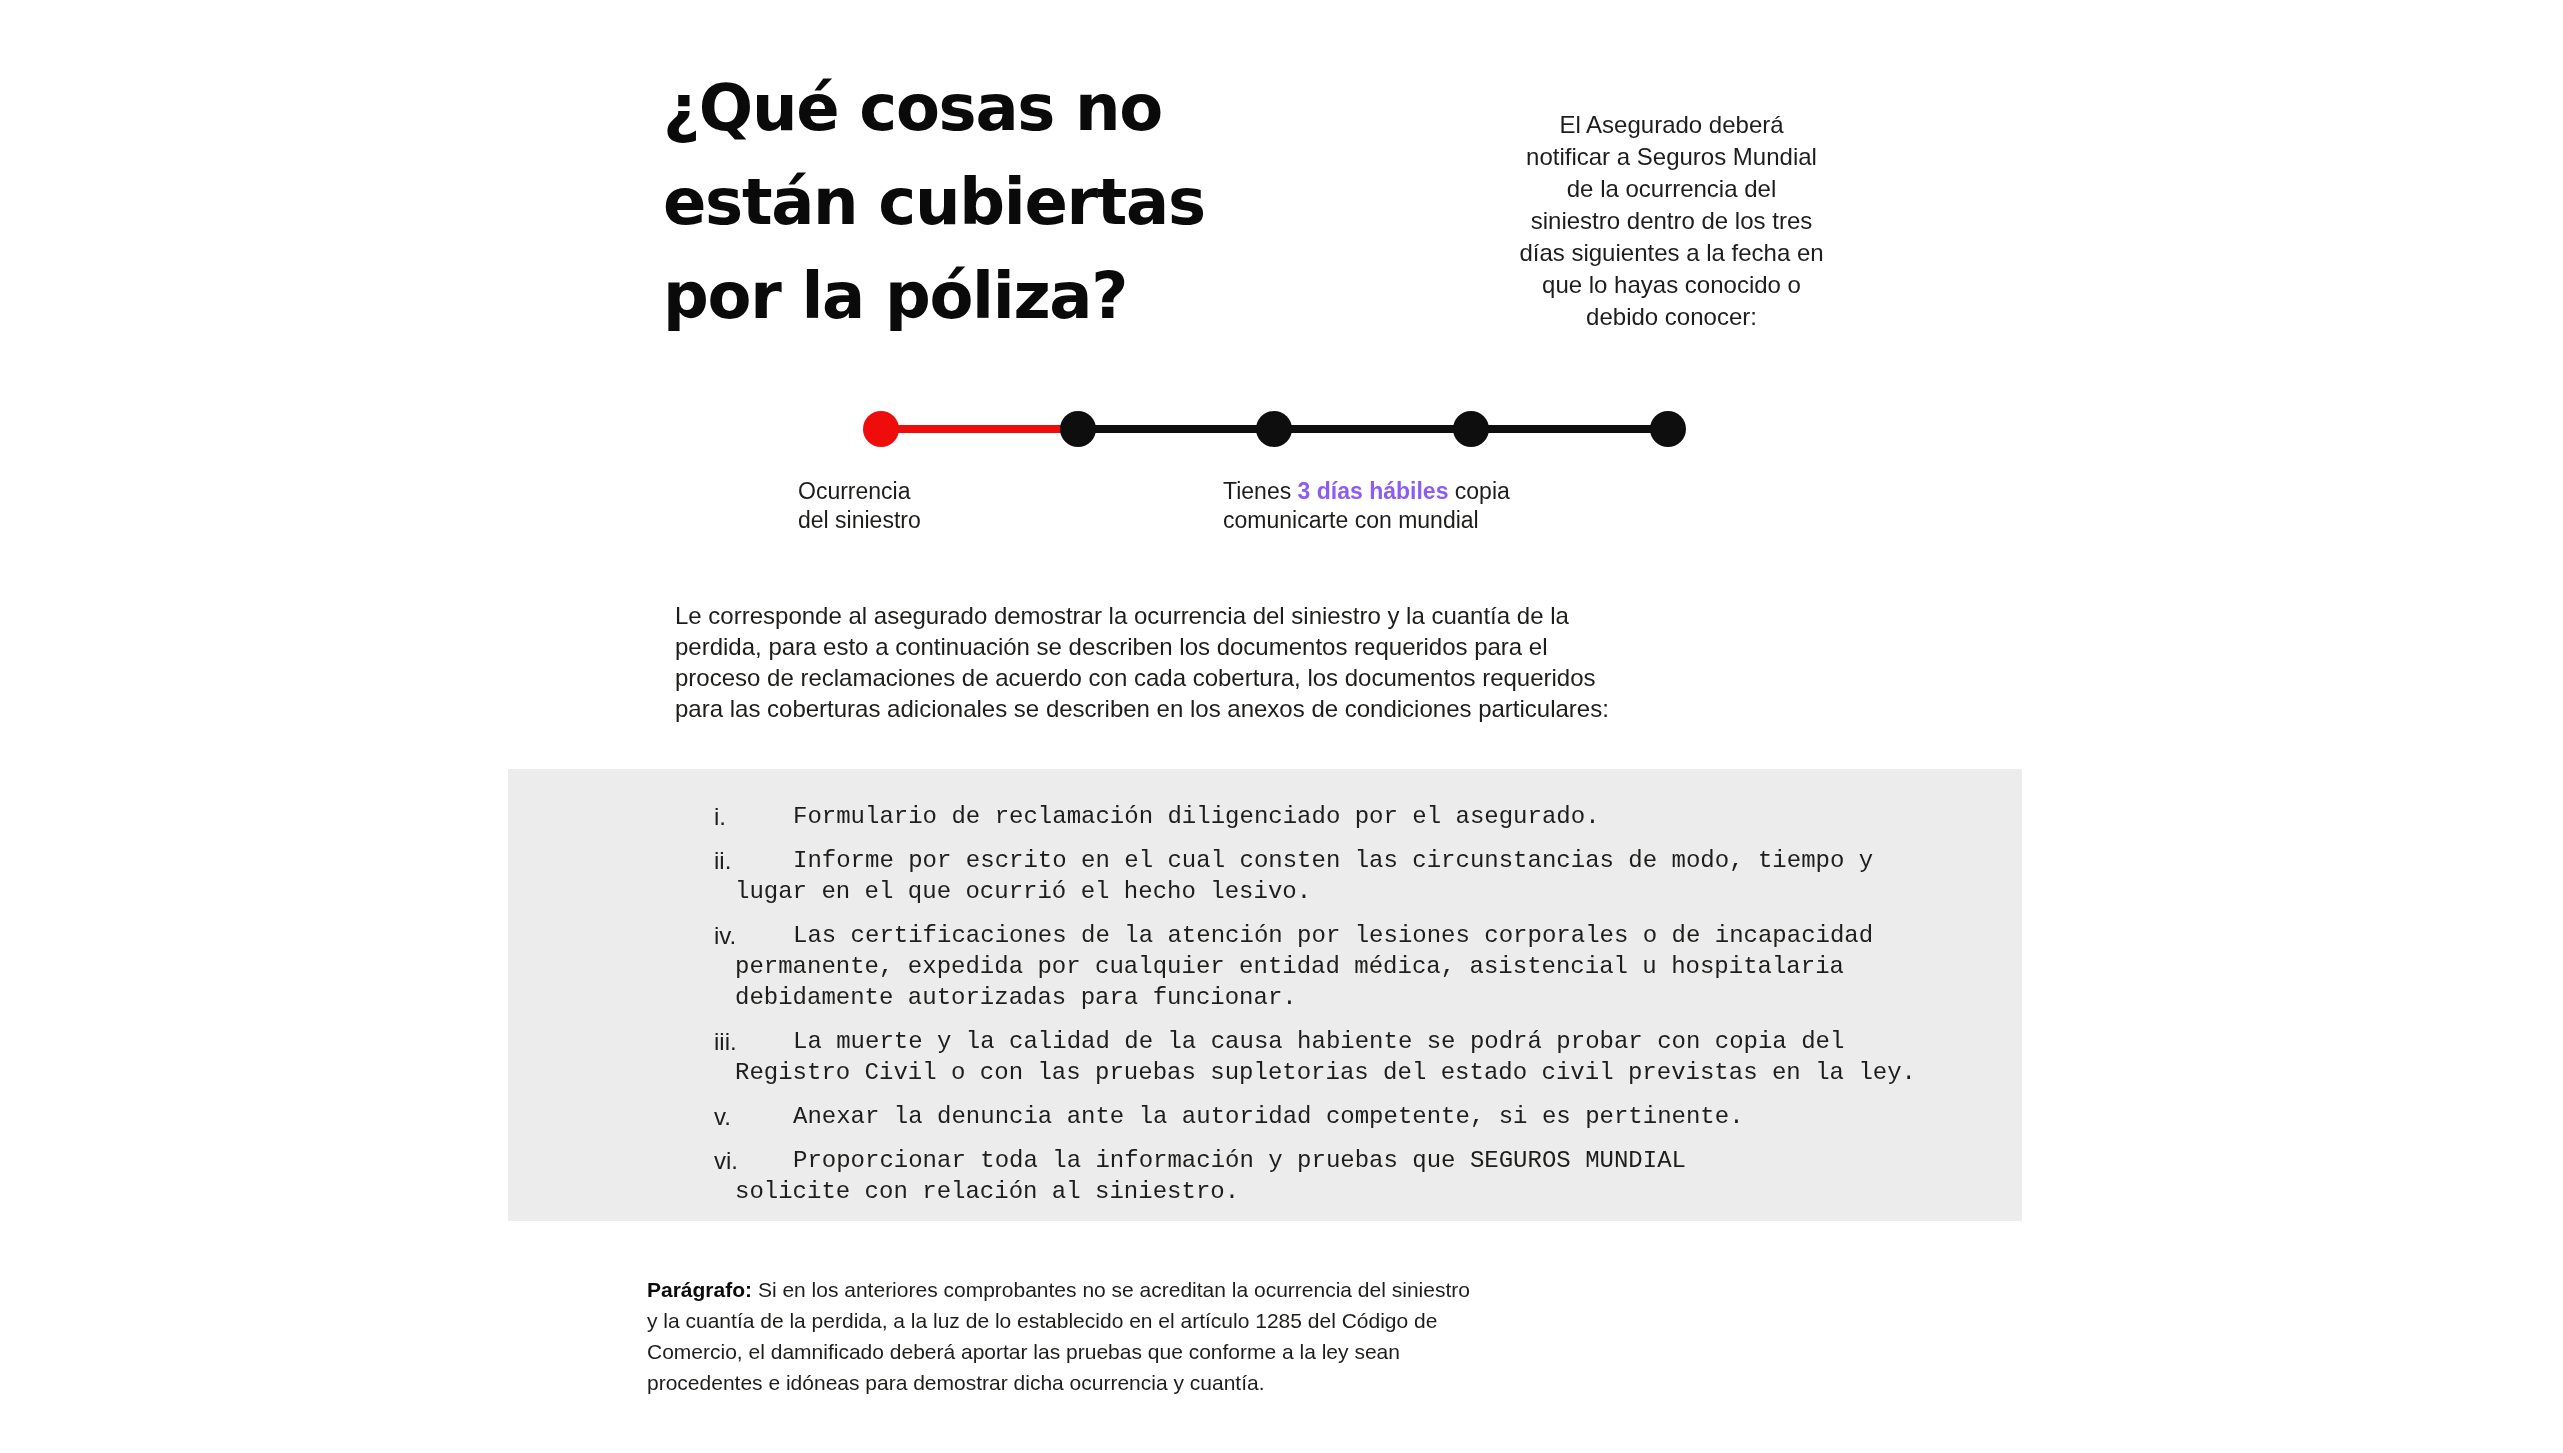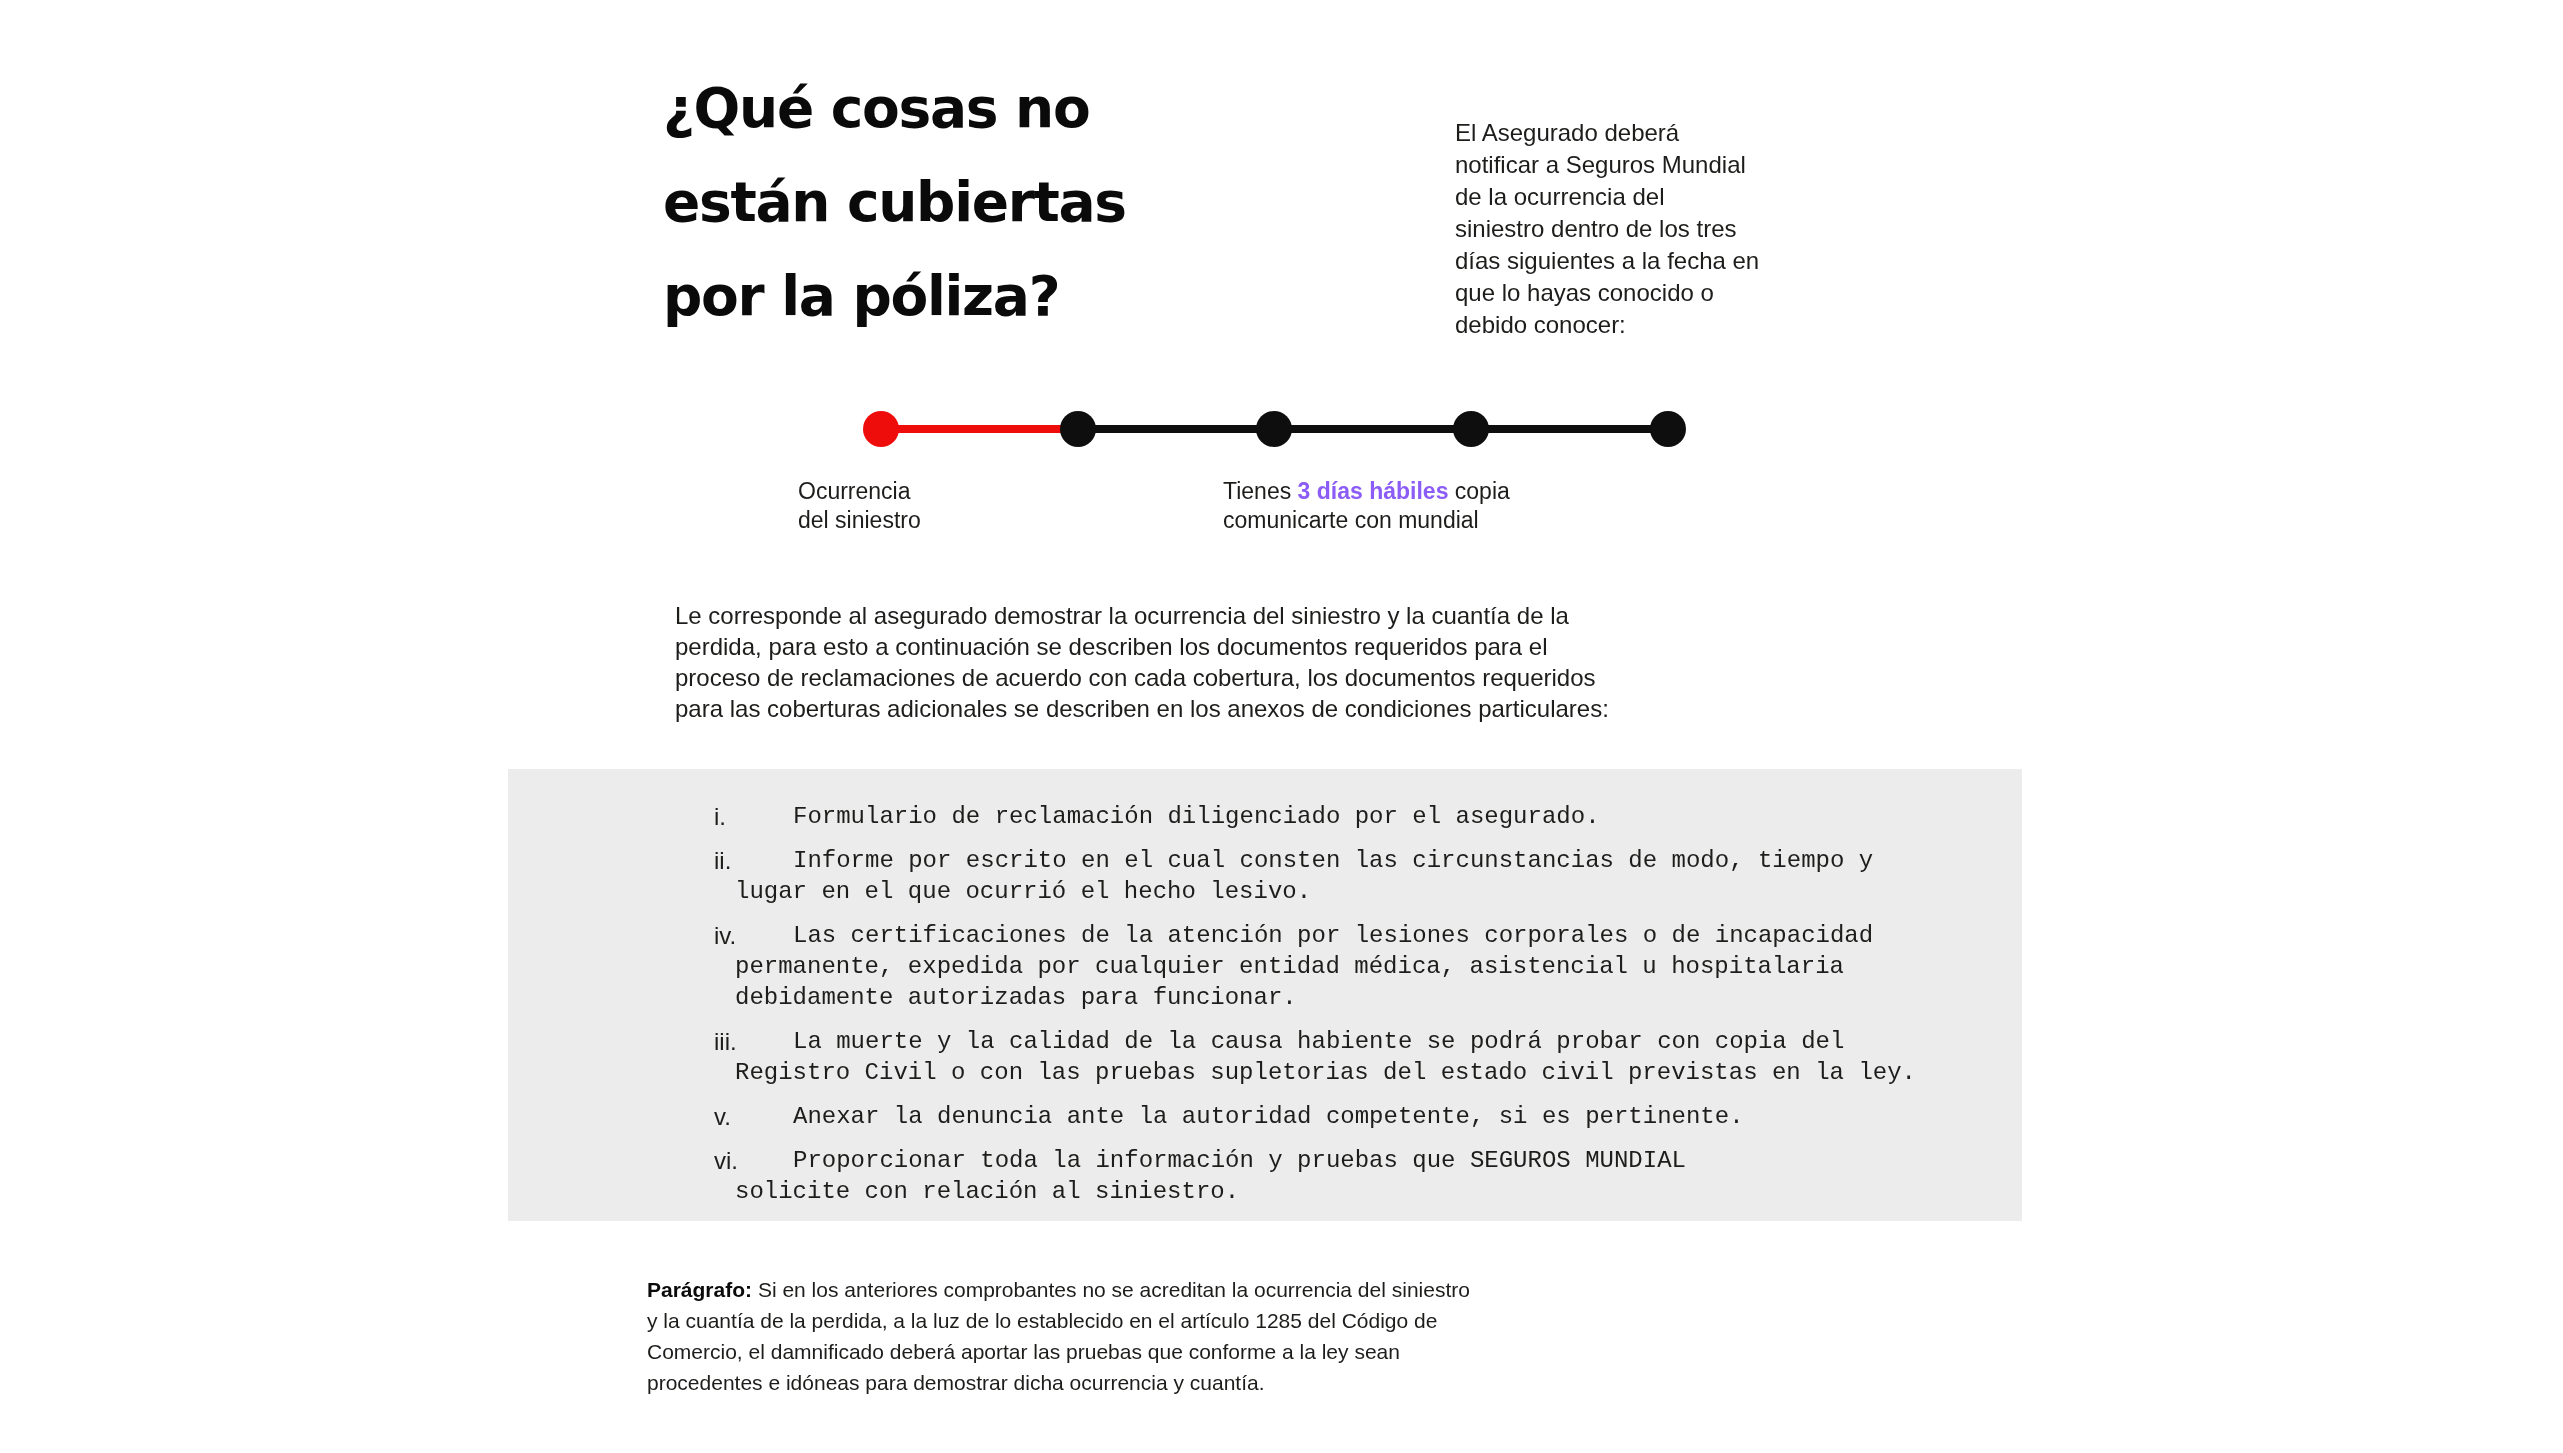--- a/index.html
+++ b/index.html
@@ -14,36 +14,37 @@
   }
   .lines { white-space: pre-line; }
 
   
   .title {
     position: absolute;
     left: 663px;
     top: 61px;
     margin: 0;
     font-family: "DejaVu Sans", "Liberation Sans", sans-serif;
-    font-size: 55px;
+    font-size: 64px;
     line-height: 94px;
     font-weight: bold;
     letter-spacing: -1.3px;
     color: #0a0a0a;
   }
 
   
   .notice {
     position: absolute;
     left: 1447px;
     top: 109px;
-    margin: 8px;
+    margin: 0;
     width: 449px;
     font-size: 24px;
     line-height: 32px;
+    text-align: center;
   }
 
   
   .timeline {
     position: absolute;
     left: 863px;
     top: 411px;
     width: 823px;
     height: 36px;
   }

